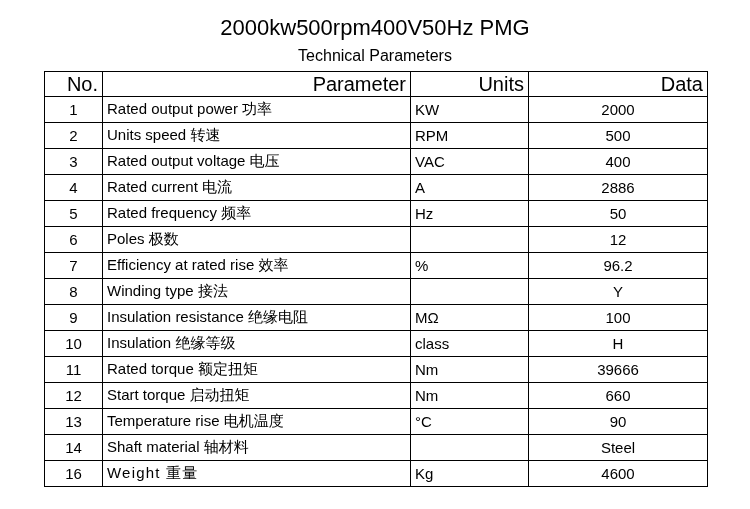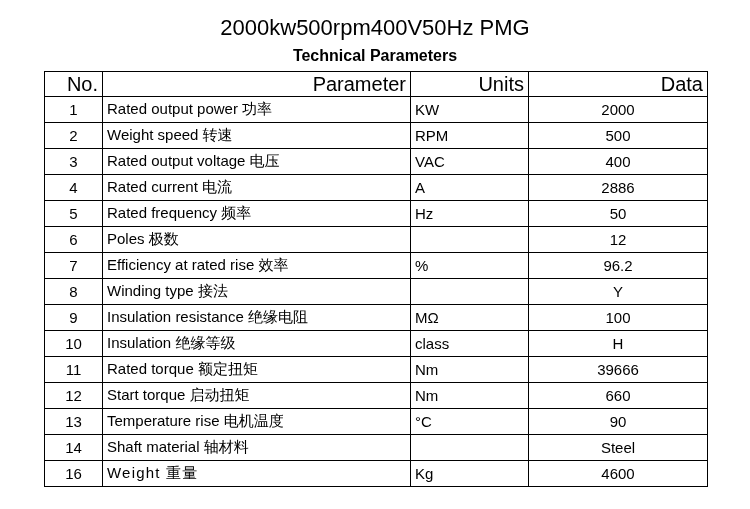--- a/index.html
+++ b/index.html
@@ -24,21 +24,21 @@
     text-align: center;
     font-size: 22px;
     font-weight: normal;
     letter-spacing: 0px;
     margin-top: 15px;
     margin-bottom: 6px;
   }
   .doc-subtitle {
     text-align: center;
     font-size: 16px;
-    font-weight: bold;
+    font-weight: normal;
     margin-bottom: 6px;
   }
   .table-wrap {
     padding: 0 42px 0 44px;
   }
   table.spec {
     border-collapse: collapse;
     width: 100%;
     table-layout: fixed;
   }
@@ -94,21 +94,21 @@
       </thead>
       <tbody>
         <tr>
           <td class="no">1</td>
           <td class="param">Rated output power 功率</td>
           <td class="units">KW</td>
           <td class="data">2000</td>
         </tr>
         <tr>
           <td class="no">2</td>
-          <td class="param">Weight speed 转速</td>
+          <td class="param">Units speed 转速</td>
           <td class="units">RPM</td>
           <td class="data">500</td>
         </tr>
         <tr>
           <td class="no">3</td>
           <td class="param">Rated output voltage 电压</td>
           <td class="units">VAC</td>
           <td class="data">400</td>
         </tr>
         <tr>

